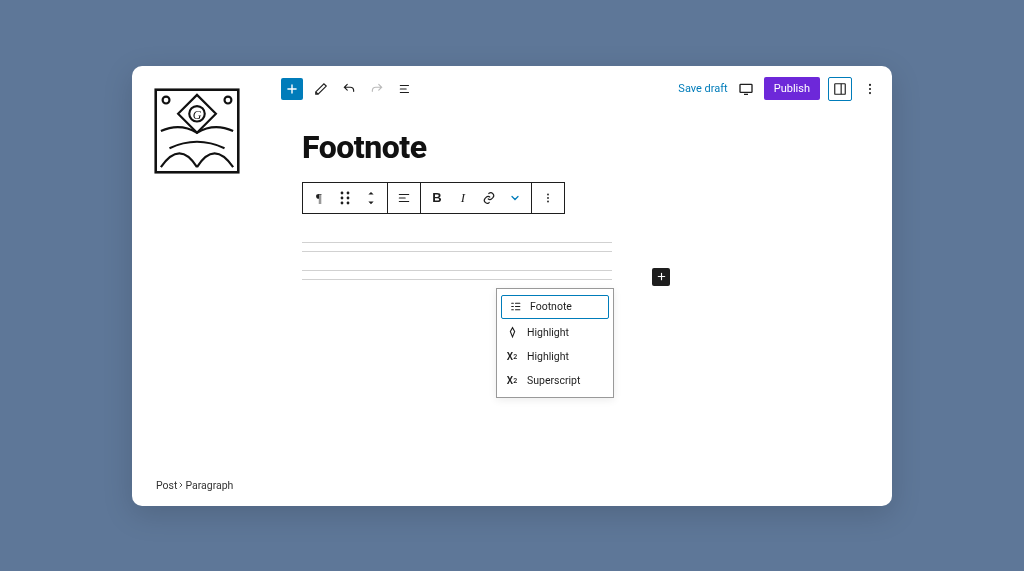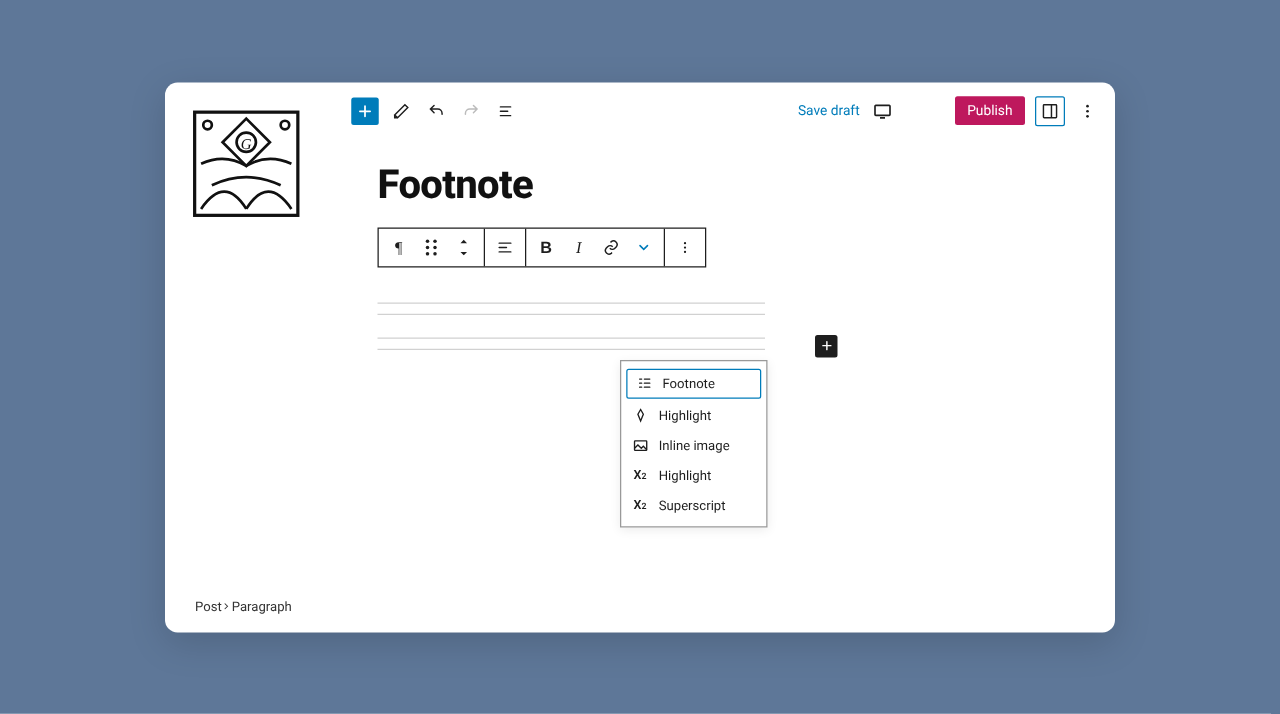--- a/index.html
+++ b/index.html
@@ -66,27 +66,26 @@
     display: flex;
     align-items: center;
     gap: 8px;
   }
   .save-draft {
     color: #007cba;
     font-size: 11px;
     cursor: pointer;
   }
   .publish {
-    background: #be185d;
+    background: #6d28d9;
     color: #fff;
     font-size: 11px;
     padding: 5px 10px;
     border-radius: 2px;
     cursor: pointer;
-    margin-left: 40px;
   }
   .panel-toggle {
     width: 24px; height: 24px;
     border: 1.5px solid #007cba;
     border-radius: 2px;
     display: flex;
     align-items: center;
     justify-content: center;
   }
   .content {
@@ -340,29 +339,20 @@
       </div>
       <div class="dd-item">
         <span class="dd-icon">
           <svg width="13" height="13" viewBox="0 0 24 24">
               <path d="M12 3l4 7-4 10-4-10 4-7z" fill="none" stroke="#1e1e1e" stroke-width="2"></path>
             </svg>
         </span>
         <span>Highlight</span>
       </div>
       <div class="dd-item">
-        <span class="dd-icon">
-          <svg width="13" height="13" viewBox="0 0 24 24">
-              <rect x="3" y="5" width="18" height="14" rx="1" fill="none" stroke="#1e1e1e" stroke-width="2"></rect>
-              <path d="M3 16l5-5 5 5 3-3 5 5" fill="none" stroke="#1e1e1e" stroke-width="2"></path>
-            </svg>
-        </span>
-        <span>Inline image</span>
-      </div>
-      <div class="dd-item">
         <span class="dd-icon" style="font-size:10px;font-weight:600;">X<sub style="font-size:7px;">2</sub></span>
         <span>Highlight</span>
       </div>
       <div class="dd-item">
         <span class="dd-icon" style="font-size:10px;font-weight:600;">X<sup style="font-size:7px;">2</sup></span>
         <span>Superscript</span>
       </div>
     </div>
   </div>
 

